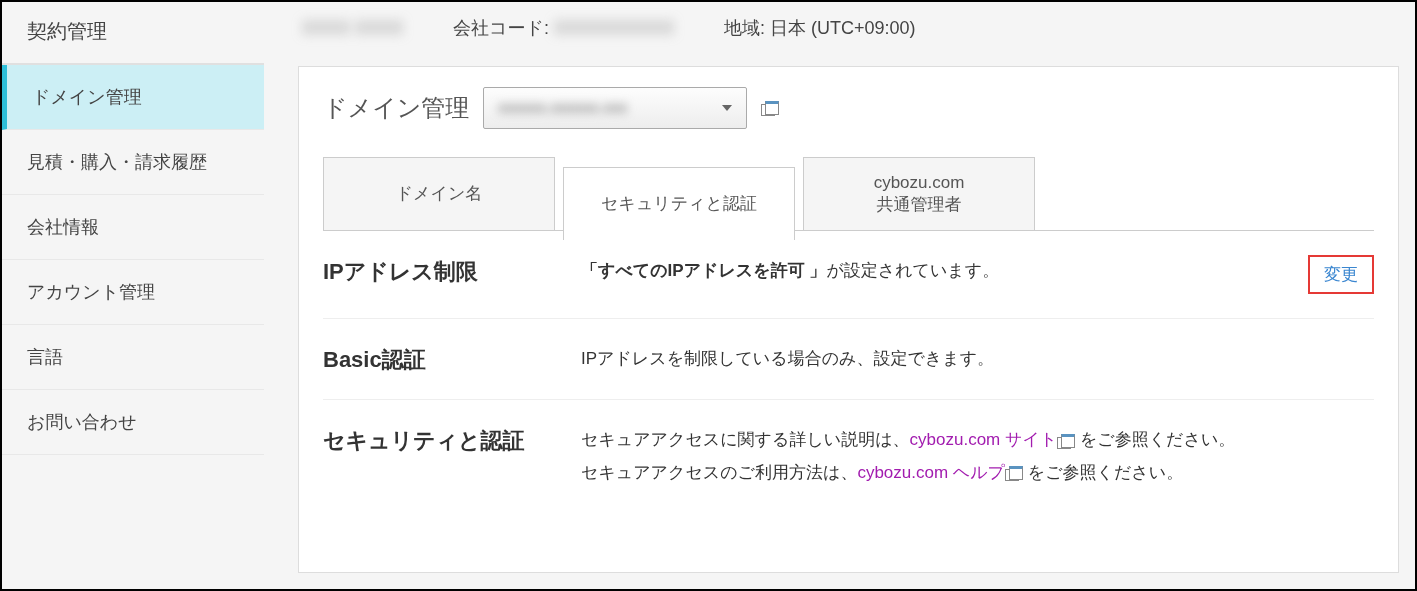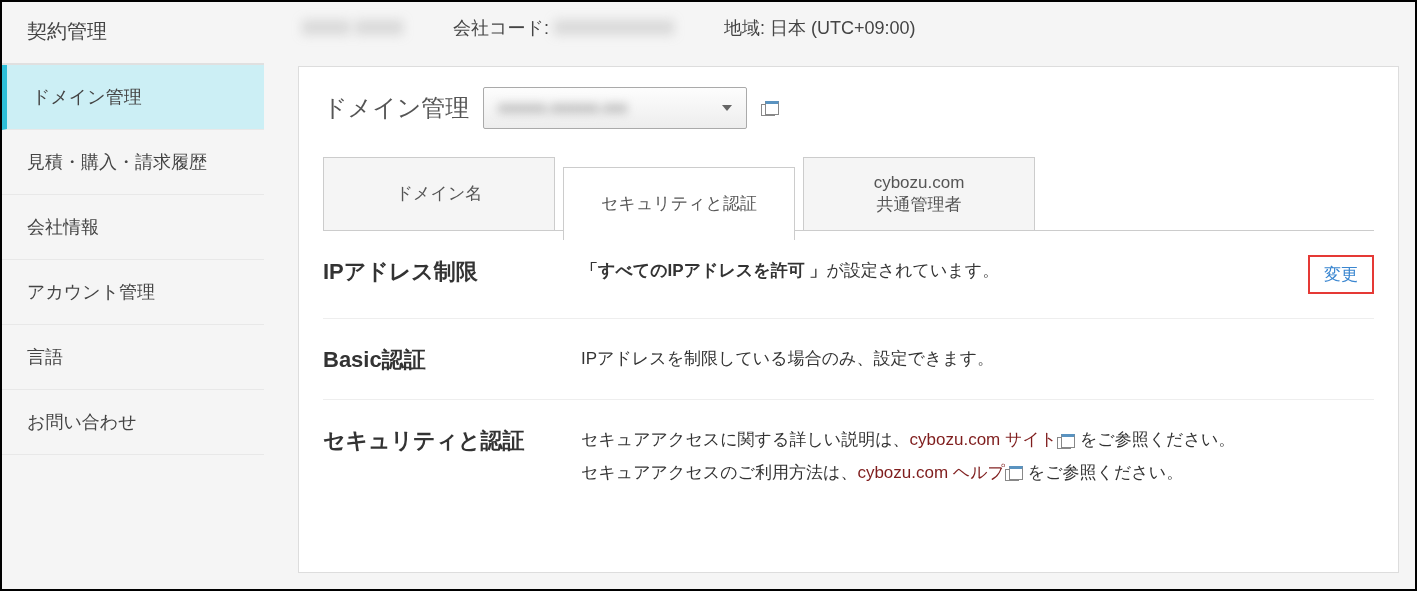--- a/index.html
+++ b/index.html
@@ -161,21 +161,21 @@
     .row-value b { font-weight: bold; text-align: center; }
     .row-action { }
     .change-link {
       border: 2px solid #e53935;
       padding: 6px 14px;
       color: #3a86d0;
       font-size: 17px;
       display: inline-block;
       cursor: pointer;
     }
-    .link { color: #7f1d1d; cursor: pointer; }
+    .link { color: #a21caf; cursor: pointer; }
   </style>
 </head>
 <body>
 
 <div class="container">
   <nav class="sidebar">
     <div class="sidebar-item first"><span>契約管理</span></div>
     <div class="sidebar-item active"><span>ドメイン管理</span></div>
     <div class="sidebar-item"><span>見積・購入・請求履歴</span></div>
     <div class="sidebar-item"><span>会社情報</span></div>

